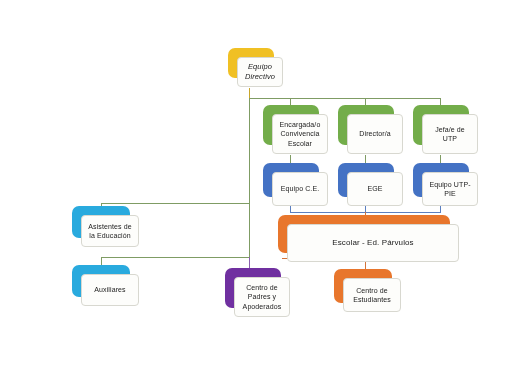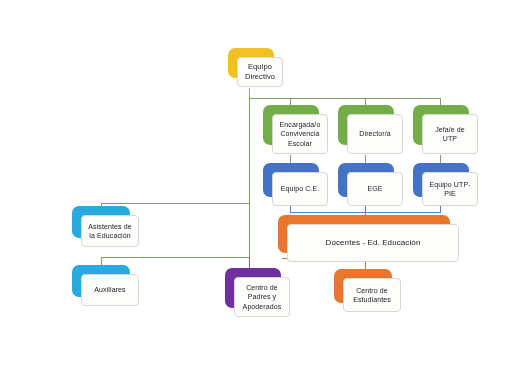--- a/index.html
+++ b/index.html
@@ -97,21 +97,21 @@
   <div class="line v green" style="left:101px; top:203px; height:8px;"></div>
 
   <div class="line h green" style="left:101px; top:257px; width:149px;"></div>
   <div class="line v green" style="left:101px; top:257px; height:8px;"></div>
 
   <div class="line v purple" style="left:249px; top:257px; height:13px;"></div>
 
   <div class="node" style="left:228px; top:48px; width:46px; height:30px;">
     <div class="shadow" style="background:#F0C024;"></div>
     <div class="card">
-      <div class="label" style="white-space:pre-line;">Equipo
+      <div class="label" style="white-space:pre-line;font-style:italic;">Equipo
 Directivo</div>
     </div>
   </div>
 
   <div class="node small" style="left:263px; top:105px; width:56px; height:40px;">
     <div class="shadow" style="background:#73AD4A;"></div>
     <div class="card">
       <div class="label" style="white-space:pre-line;">Encargada/o
 Convivencia
 Escolar</div>
@@ -150,21 +150,21 @@
     <div class="shadow" style="background:#4472C4;"></div>
     <div class="card">
       <div class="label" style="white-space:pre-line;">Equipo UTP-
 PIE</div>
     </div>
   </div>
 
   <div class="node wide" style="left:278px; top:215px; width:172px; height:38px;">
     <div class="shadow" style="background:#E8762C;"></div>
     <div class="card">
-      <div class="label" style="white-space:pre-line;">Docentes - Ed. Educación</div>
+      <div class="label" style="white-space:pre-line;">Escolar - Ed. Párvulos</div>
     </div>
   </div>
 
   <div class="node small" style="left:72px; top:206px; width:58px; height:32px;">
     <div class="shadow" style="background:#29AADE;"></div>
     <div class="card">
       <div class="label" style="white-space:pre-line;">Asistentes de
 la Educación</div>
     </div>
   </div>

